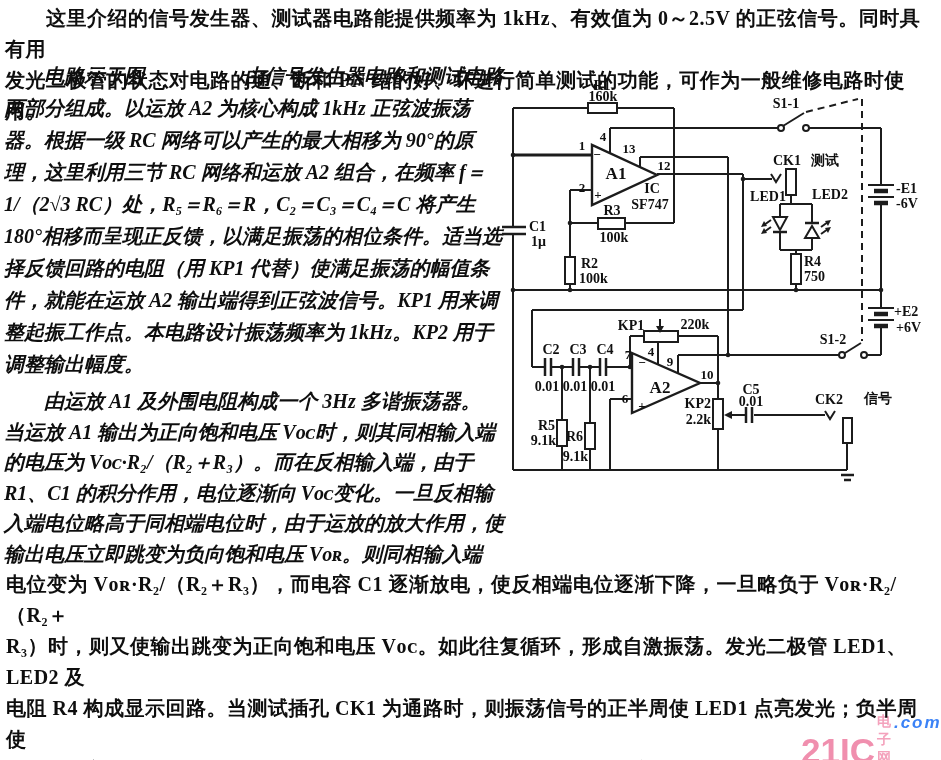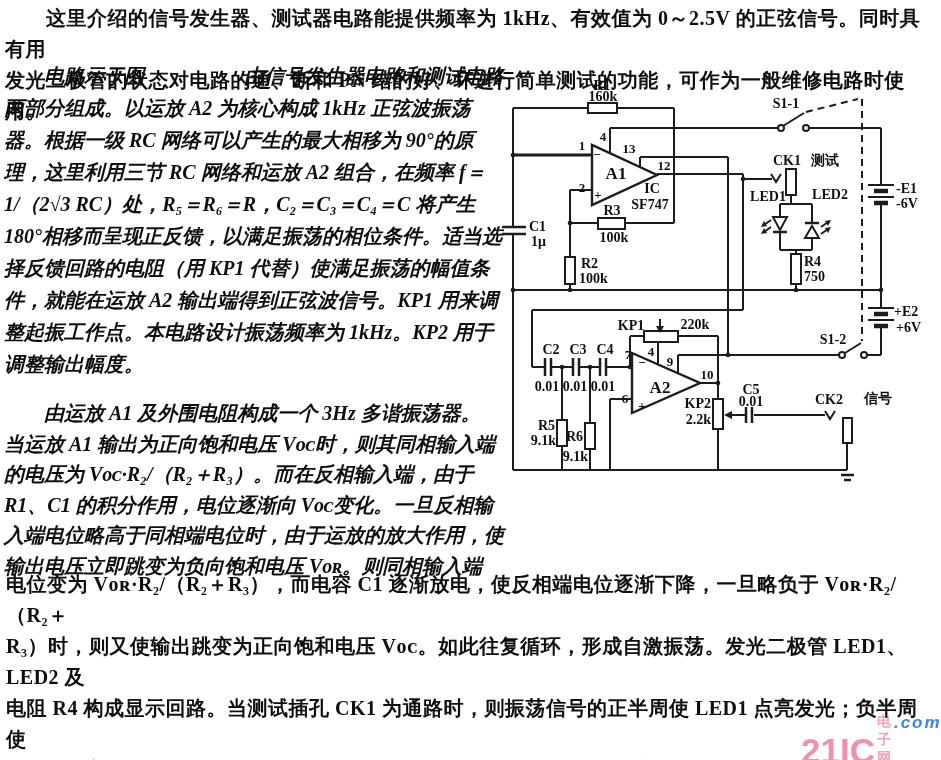--- a/index.html
+++ b/index.html
@@ -3,21 +3,21 @@
 <meta charset="utf-8">
 <style>
   html,body{margin:0;padding:0;background:#e8e8e8;}
   .page{position:relative;width:941px;height:760px;background:#ffffff;overflow:hidden;
         font-family:"Liberation Serif","DejaVu Serif",serif;color:#0e0e0e;}
   .para{white-space:pre-line;}
   .intro{position:absolute;left:5px;top:3px;width:933px;font-size:20px;line-height:31px;
          letter-spacing:0.5px;font-weight:bold;z-index:2;}
   .leftcol{position:absolute;left:4px;top:60px;width:502px;z-index:2;font-style:italic;}
   .p1{font-size:20px;line-height:32px;font-weight:bold;}
-  .p2{font-size:20px;line-height:30.5px;font-weight:bold;margin-top:18px;}
+  .p2{font-size:20px;line-height:30.5px;font-weight:bold;margin-top:6px;}
   .bottomtext{position:absolute;left:6px;top:569px;width:932px;font-size:20px;line-height:31px;
               letter-spacing:0.5px;font-weight:bold;z-index:2;}
   .schematic{position:absolute;left:497px;top:80px;z-index:2;}
   
   .w{stroke:#1c1c1c;stroke-width:2;fill:none;}
   .wt{stroke-width:3;}
   .wc{stroke:#1c1c1c;stroke-width:2.5;fill:none;}
   .dash{stroke:#1c1c1c;stroke-width:2;fill:none;stroke-dasharray:7 5;}
   .comp{fill:#ffffff;stroke:#1c1c1c;stroke-width:2;}
   .tri{fill:#ffffff;stroke:#1c1c1c;stroke-width:2.4;}

